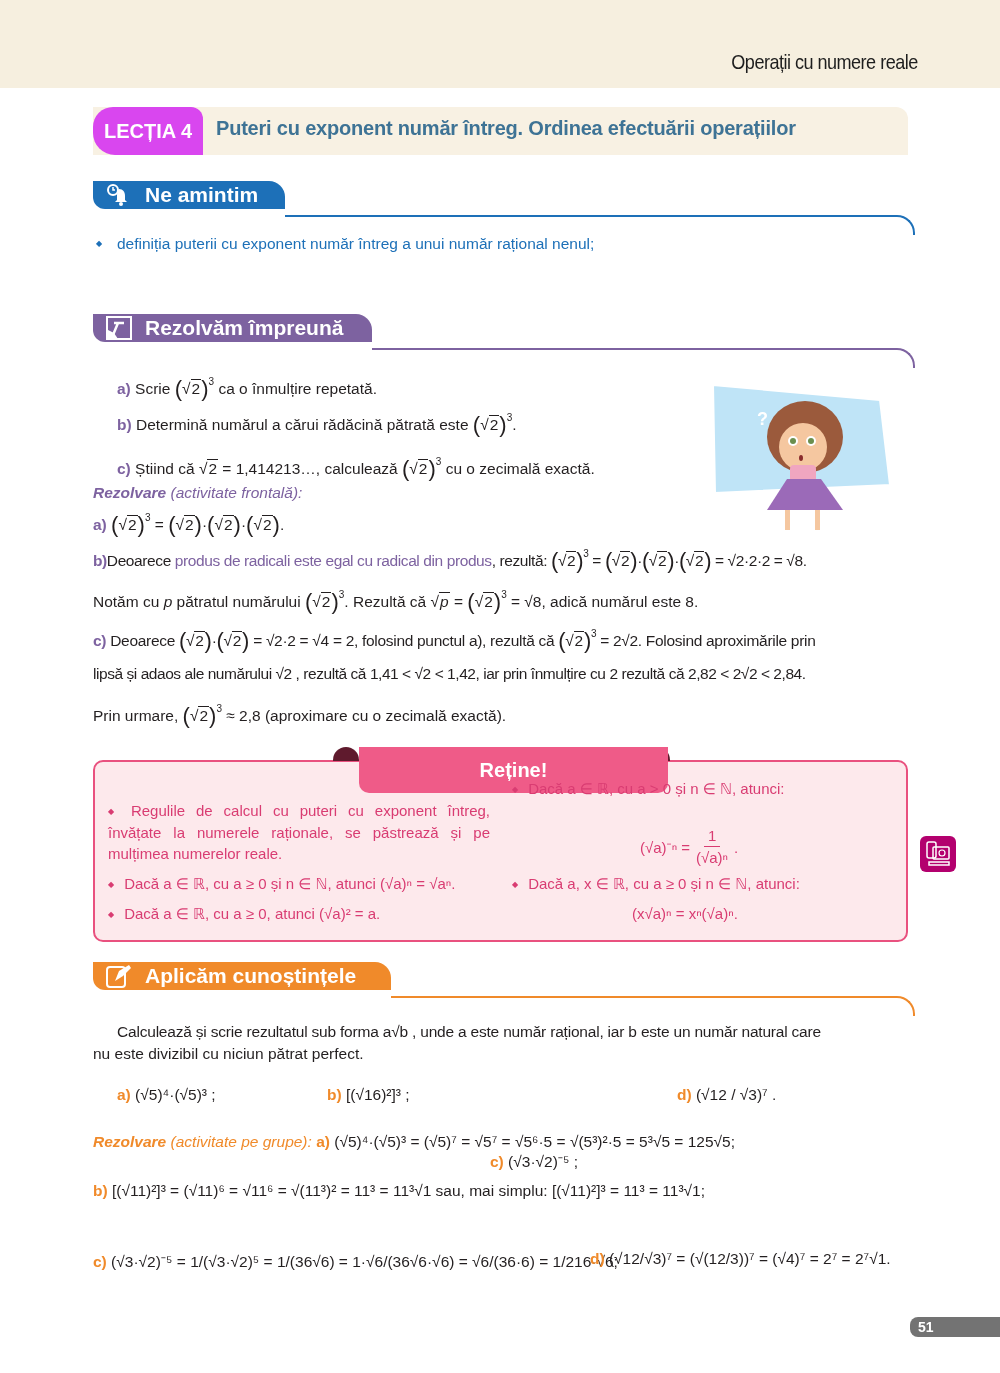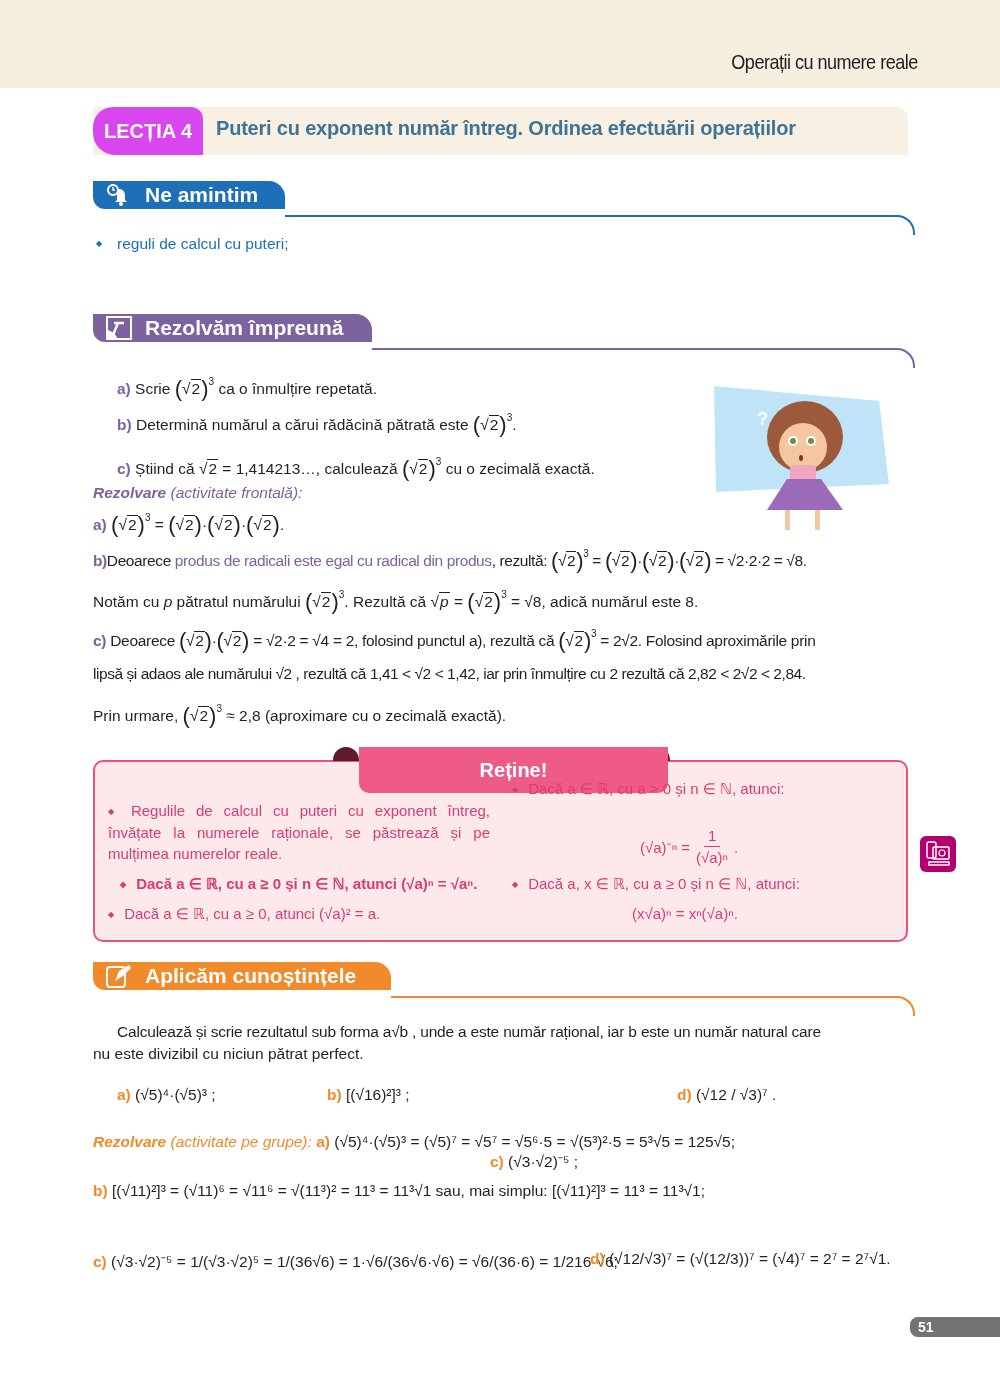--- a/index.html
+++ b/index.html
@@ -76,21 +76,21 @@
         <path d="M7 4v3h2" stroke="#fff" stroke-width="1.5" fill="none"></path>
         <path d="M13 6c4 0 6 3 6 7v4l2 2H9l2-2v-4c0-4 2-7 2-7z" fill="#fff"></path>
         <circle cx="15" cy="21" r="2" fill="#fff"></circle>
       </svg>
   </span>
   <span>Ne amintim</span>
 </div>
 <div class="abs sec-line" style="left:285px;top:215px;width:630px;border-color:#1d70b8;"></div>
 
 <ul class="abs bul-list" style="top:233px;">
-  <li>reguli de calcul cu puteri;</li>
+  <li>definiția puterii cu exponent număr întreg a unui număr rațional nenul;</li>
 </ul>
 
 <div class="abs sec-tab purple" style="left:93px;top:314px;width:279px;">
   <span class="ico">
     <svg width="28" height="26" viewBox="0 0 28 26">
         <rect x="2" y="2" width="24" height="22" fill="none" stroke="#fff" stroke-width="2"></rect>
         <path d="M9 8h10M13 8l-5 12" stroke="#fff" stroke-width="2.5"></path>
         <path d="M3 15l6 3 4 6H3z" fill="#fff"></path>
       </svg>
   </span>
@@ -178,21 +178,21 @@
 </svg>
 
 <div class="abs ret-box"></div>
 <div class="abs ret-ear" style="left:333px;"></div>
 <div class="abs ret-ear" style="left:644px;"></div>
 <div class="abs ret-tab">Reține!</div>
 
 <div class="abs ret-text" style="left:108px;top:800px;width:382px;text-align:justify;">
   <span class="b"></span><span>Regulile de calcul cu puteri cu exponent întreg, învățate la numerele raționale, se păstrează și pe mulțimea numerelor reale.</span>
 </div>
-<div class="abs ret-text line" style="left:120px;top:873px;font-weight:bold;">
+<div class="abs ret-text line" style="left:108px;top:873px;">
   <span class="b"></span><span>Dacă a ∈ ℝ, cu a ≥ 0 și n ∈ ℕ, atunci</span>
   <span>(√a)ⁿ = √aⁿ.</span>
 </div>
 <div class="abs ret-text line" style="left:108px;top:903px;">
   <span class="b"></span><span>Dacă a ∈ ℝ, cu a ≥ 0, atunci</span>
   <span>(√a)² = a.</span>
 </div>
 <div class="abs ret-text line" style="left:512px;top:778px;">
   <span class="b"></span><span>Dacă a ∈ ℝ, cu a &gt; 0 și n ∈ ℕ, atunci:</span>
 </div>

